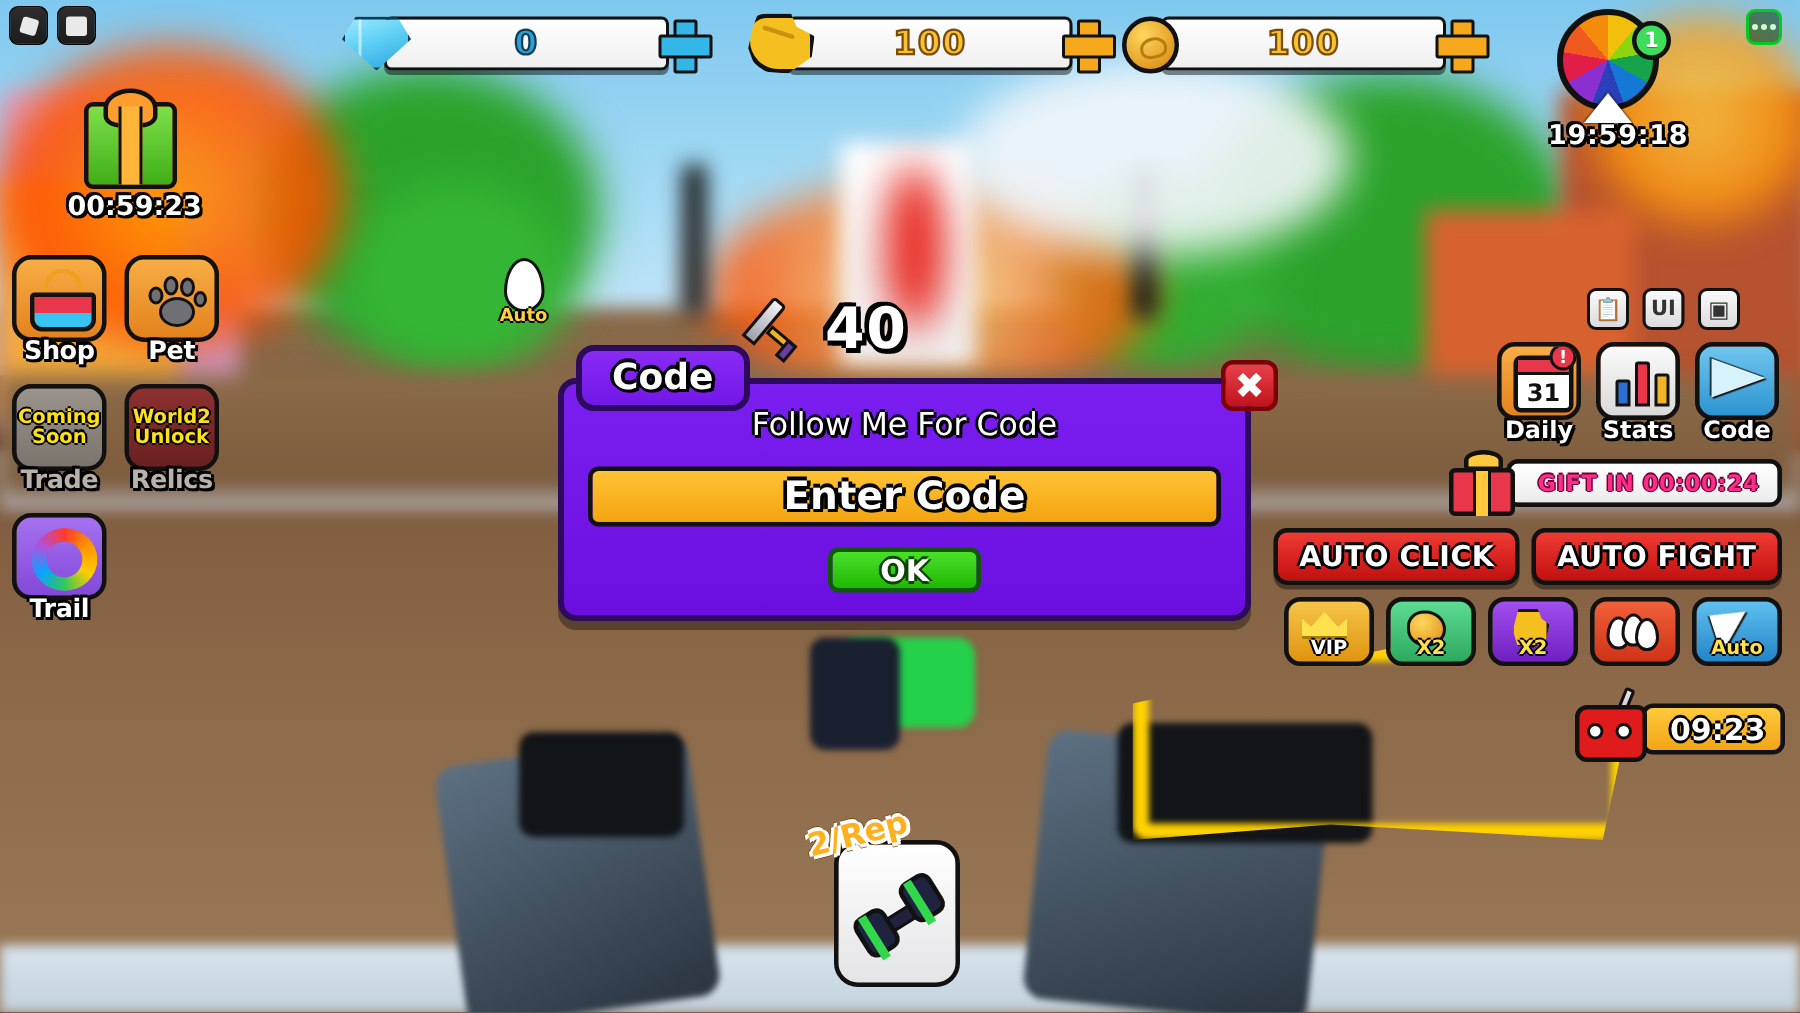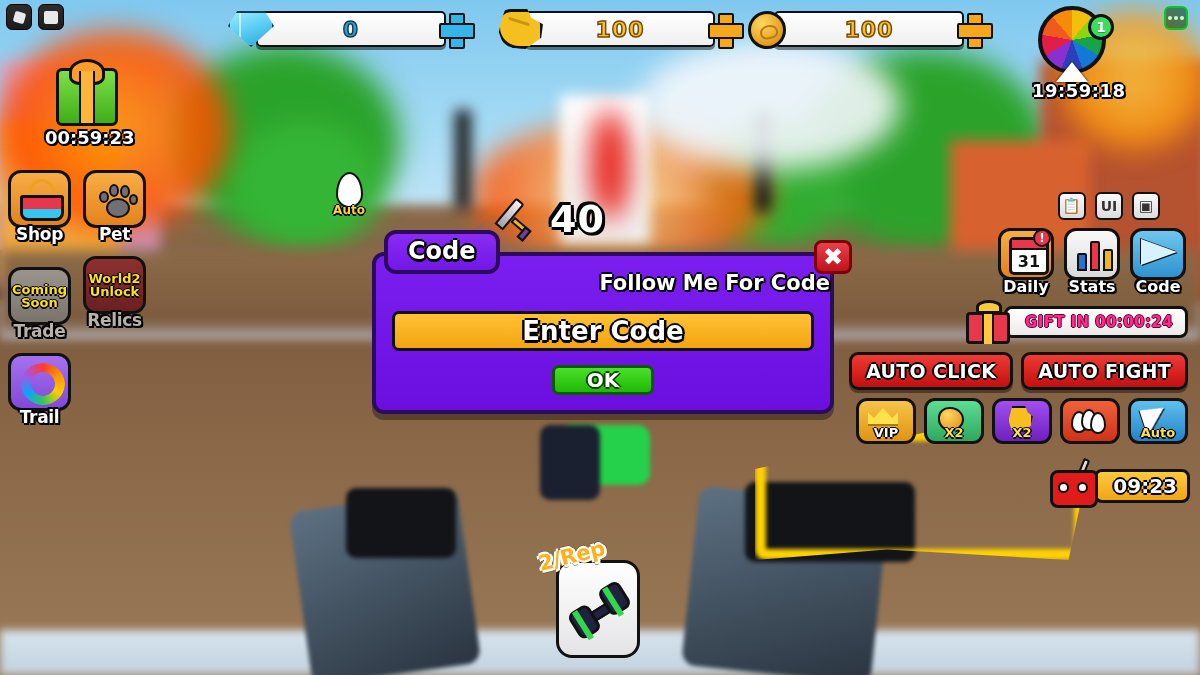--- a/index.html
+++ b/index.html
@@ -344,21 +344,21 @@
     font-weight:bold; font-size:24px; color:#fff;
     text-shadow:-2.5px 0 #000,2.5px 0 #000,0 -2.5px #000,0 2.5px #000,2px 2px #000;
   }
   .dlg-close {
     position:absolute; right:-22px; top:-16px; width:38px; height:34px;
     background:linear-gradient(#e8414b,#c0121c); border:3px solid #7d0009; border-radius:8px;
     display:flex; align-items:center; justify-content:center; cursor:pointer;
     font-weight:bold; font-size:24px; color:#fff; line-height:1;
   }
   .dlg-sub {
-    margin-top:15px; text-align:right; font-weight:bold; font-size:21px; color:#fff;
+    margin-top:15px; text-align:center; font-weight:normal; font-size:21px; color:#fff;
     text-shadow:-2px 0 #000,2px 0 #000,0 -2px #000,0 2px #000,2px 2px #000;
   }
   .dlg-input {
     margin:16px auto 0; width:422px; height:40px;
     background:linear-gradient(#ffc235,#f3a410); border:3px solid #111; border-radius:7px;
     display:flex; align-items:center; justify-content:center; cursor:text;
     font-weight:bold; font-size:26px; color:#fff;
     text-shadow:-2.5px 0 #000,2.5px 0 #000,0 -2.5px #000,0 2.5px #000,2px 2px #000;
   }
   .dlg-ok {
@@ -498,21 +498,21 @@
               <div class="p pad"></div>
           </div>
         </div>
         <div class="sq-label">Pet</div>
       </div>
     </div>
 
 
     <div class="side-row">
       <div class="side-btn">
-        <div class="sq" style="background:#404040;margin-top:11px;">
+        <div class="sq" style="background:#404040;">
           <div class="ic-grey"></div>
           <div class="overlay-txt">Coming Soon</div>
         </div>
         <div class="sq-label dim">Trade</div>
       </div>
       <div class="side-btn">
         <div class="sq" style="background:#6a2020;">
           <div class="ic-red"></div>
           <div class="overlay-txt">World2 Unlock</div>
         </div>

